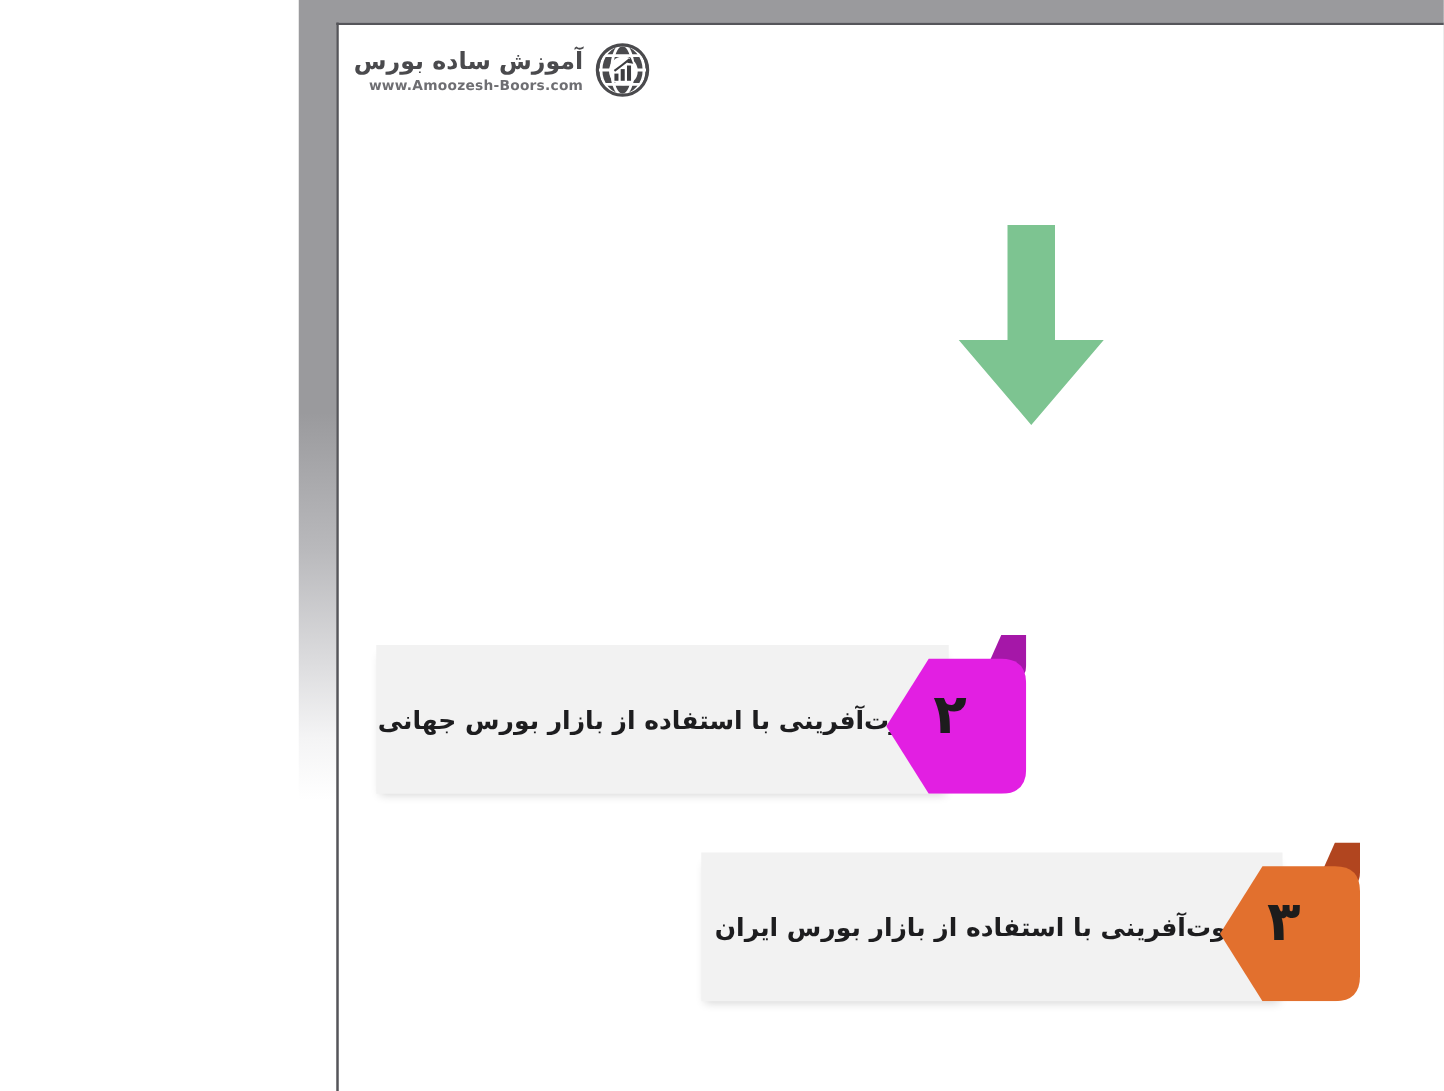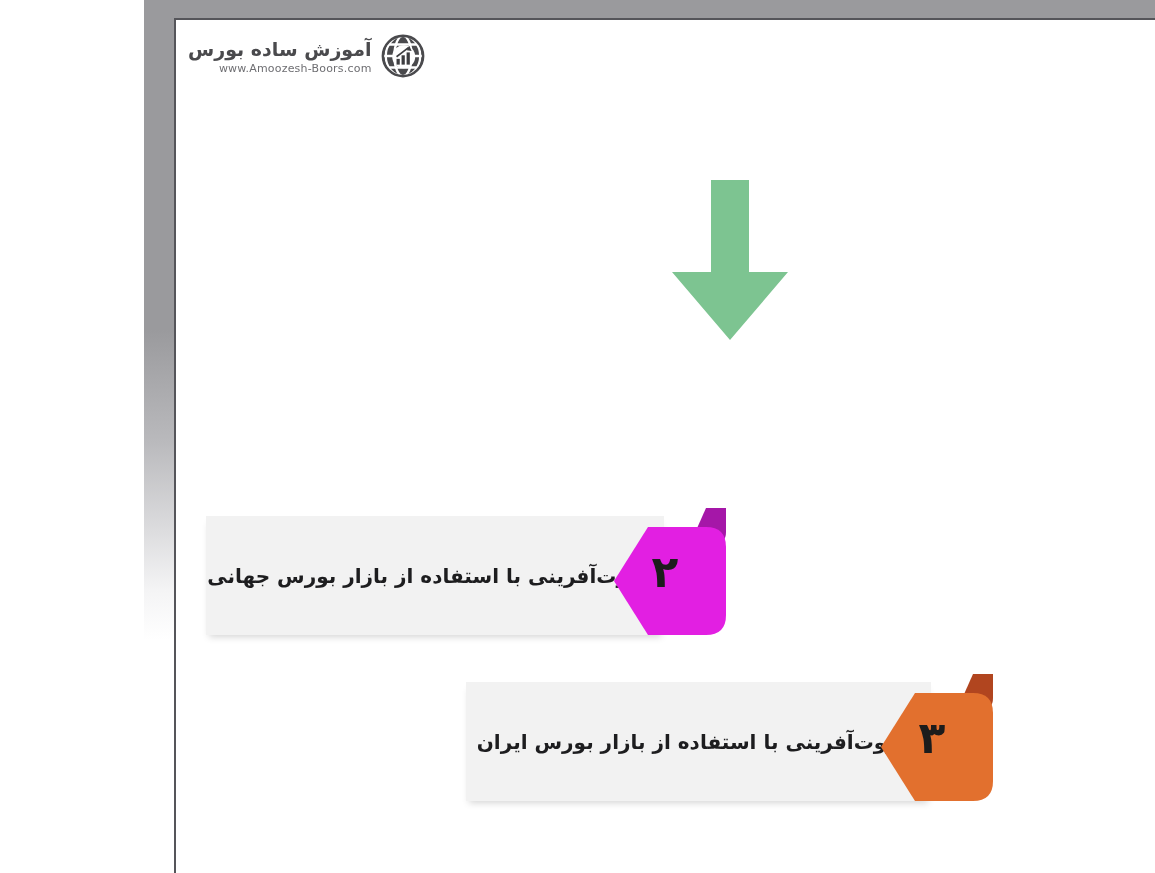--- a/index.html
+++ b/index.html
@@ -11,21 +11,21 @@
   body {
     width: 1155px;
     height: 873px;
     overflow: hidden;
     font-family: "DejaVu Sans", "Liberation Sans", sans-serif;
   }
 
   
   .canvas {
     position: relative;
-    width: 1011px;
+    width: 916px;
     height: 873px;
     background: #ffffff;
     margin-left: 31px;
   }
 
   
   .frame-gray {
     position: absolute;
     left: 0;
     top: 0;
@@ -78,21 +78,21 @@
   }
   .brand-name {
     font-size: 19px;
     font-weight: 700;
     color: #4a4a4d;
     letter-spacing: -0.5px;
     direction: rtl;
   }
   .brand-url {
     font-size: 11px;
-    font-weight: 400;
+    font-weight: 700;
     color: #6e6e72;
     direction: ltr;
     margin-top: 4px;
     letter-spacing: 0.2px;
   }
 
   
   .headline {
     position: absolute;
     left: 60px;

